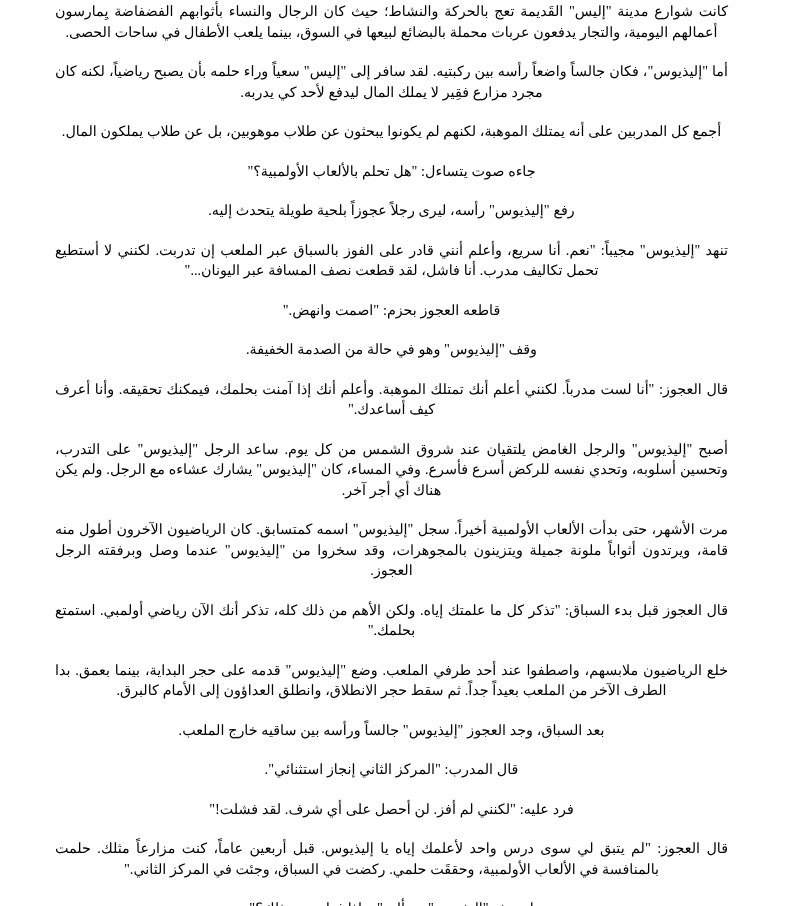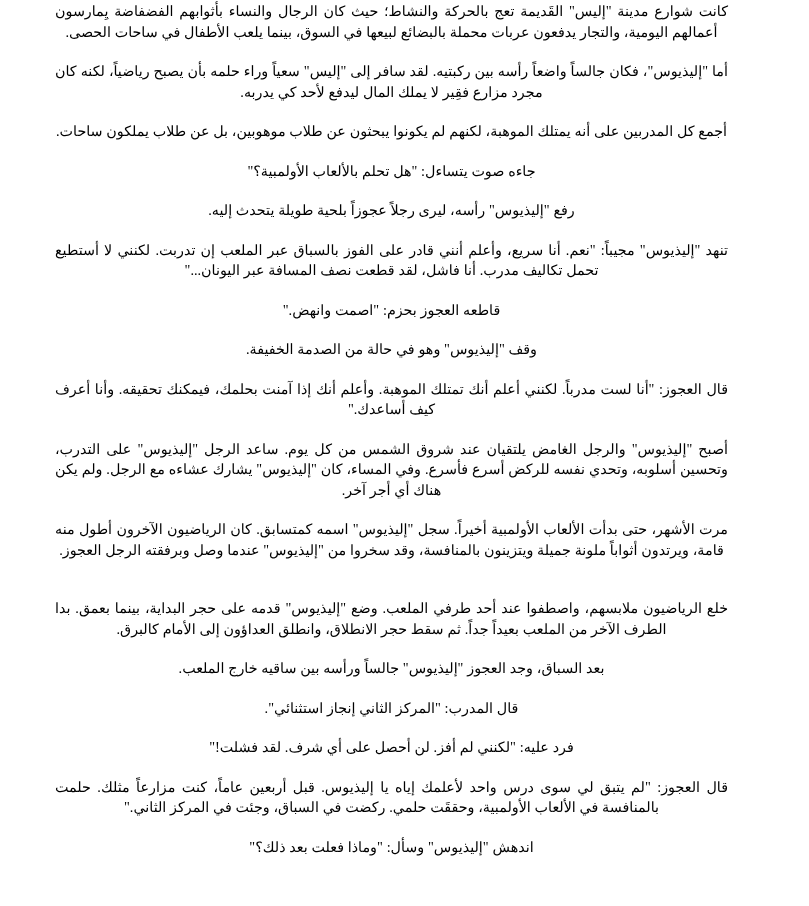--- a/index.html
+++ b/index.html
@@ -59,21 +59,21 @@
 
 <div class="page">
   <div class="doc-body">
 
     <p class="para first">كانت شوارع مدينة "إليس" القَديمة تعج بالحركة والنشاط؛ حيث كان الرجال والنساء بأثوابهم الفضفاضة يِمارسون أعمالهم اليومية، والتجار يدفعون عربات محملة بالبضائع لبيعها في السوق، بينما يلعب الأطفال في ساحات الحصى.</p>
     <div class="spacer"></div>
 
     <p class="para">أما "إليذيوس"، فكان جالساً واضعاً رأسه بين ركبتيه. لقد سافر إلى "إليس" سعياً وراء حلمه بأن يصبح رياضياً، لكنه كان مجرد مزارع فقِير لا يملك المال ليدفع لأحد كي يدربه.</p>
     <div class="spacer"></div>
 
-    <p class="para">أجمع كل المدربين على أنه يمتلك الموهبة، لكنهم لم يكونوا يبحثون عن طلاب موهوبين، بل عن طلاب يملكون ساحات.</p>
+    <p class="para">أجمع كل المدربين على أنه يمتلك الموهبة، لكنهم لم يكونوا يبحثون عن طلاب موهوبين، بل عن طلاب يملكون المال.</p>
     <div class="spacer"></div>
 
     <p class="para">جاءه صوت يتساءل: "هل تحلم بالألعاب الأولمبية؟"</p>
     <div class="spacer"></div>
 
     <p class="para">رفع "إليذيوس" رأسه، ليرى رجلاً عجوزاً بلحية طويلة يتحدث إليه.</p>
     <div class="spacer"></div>
 
     <p class="para">تنهد "إليذيوس" مجيباً: "نعم. أنا سريع، وأعلم أنني قادر على الفوز بالسباق عبر الملعب إن تدربت. لكنني لا أستطيع تحمل تكاليف مدرب. أنا فاشل، لقد قطعت نصف المسافة عبر اليونان..."</p>
     <div class="spacer"></div>
@@ -83,23 +83,24 @@
 
     <p class="para">وقف "إليذيوس" وهو في حالة من الصدمة الخفيفة.</p>
     <div class="spacer"></div>
 
     <p class="para">قال العجوز: "أنا لست مدرباً. لكنني أعلم أنك تمتلك الموهبة. وأعلم أنك إذا آمنت بحلمك، فيمكنك تحقيقه. وأنا أعرف كيف أساعدك."</p>
     <div class="spacer"></div>
 
     <p class="para">أصبح "إليذيوس" والرجل الغامض يلتقيان عند شروق الشمس من كل يوم. ساعد الرجل "إليذيوس" على التدرب، وتحسين أسلوبه، وتحدي نفسه للركض أسرع فأسرع. وفي المساء، كان "إليذيوس" يشارك عشاءه مع الرجل. ولم يكن هناك أي أجر آخر.</p>
     <div class="spacer"></div>
 
-    <p class="para">مرت الأشهر، حتى بدأت الألعاب الأولمبية أخيراً. سجل "إليذيوس" اسمه كمتسابق. كان الرياضيون الآخرون أطول منه قامة، ويرتدون أثواباً ملونة جميلة ويتزينون بالمنافسة، وقد سخروا من "إليذيوس" عندما وصل وبرفقته الرجل العجوز.</p>
+    <p class="para">مرت الأشهر، حتى بدأت الألعاب الأولمبية أخيراً. سجل "إليذيوس" اسمه كمتسابق. كان الرياضيون الآخرون أطول منه قامة، ويرتدون أثواباً ملونة جميلة ويتزينون بالمجوهرات، وقد سخروا من "إليذيوس" عندما وصل وبرفقته الرجل العجوز.</p>
     <div class="spacer"></div>
 
+    <p class="para">قال العجوز قبل بدء السباق: "تذكر كل ما علمتك إياه. ولكن الأهم من ذلك كله، تذكر أنك الآن رياضي أولمبي. استمتع بحلمك."</p>
     <div class="spacer"></div>
 
     <p class="para"><span>خلع الرياضيون ملابسهم، واصطفوا عند أحد طرفي الملعب. وضع "إليذيوس" قدمه على حجر البداية، بينما بعمق. </span><span class="spellerr">بدا</span><span> الطرف الآخر من الملعب بعيداً جداً. ثم سقط حجر الانطلاق، وانطلق العداؤون إلى الأمام كالبرق.</span></p>
     <div class="spacer"></div>
 
     <p class="para">بعد السباق، وجد العجوز "إليذيوس" جالساً ورأسه بين ساقيه خارج الملعب.</p>
     <div class="spacer"></div>
 
     <p class="para">قال المدرب: "المركز الثاني إنجاز استثنائي".</p>
     <div class="spacer"></div>

